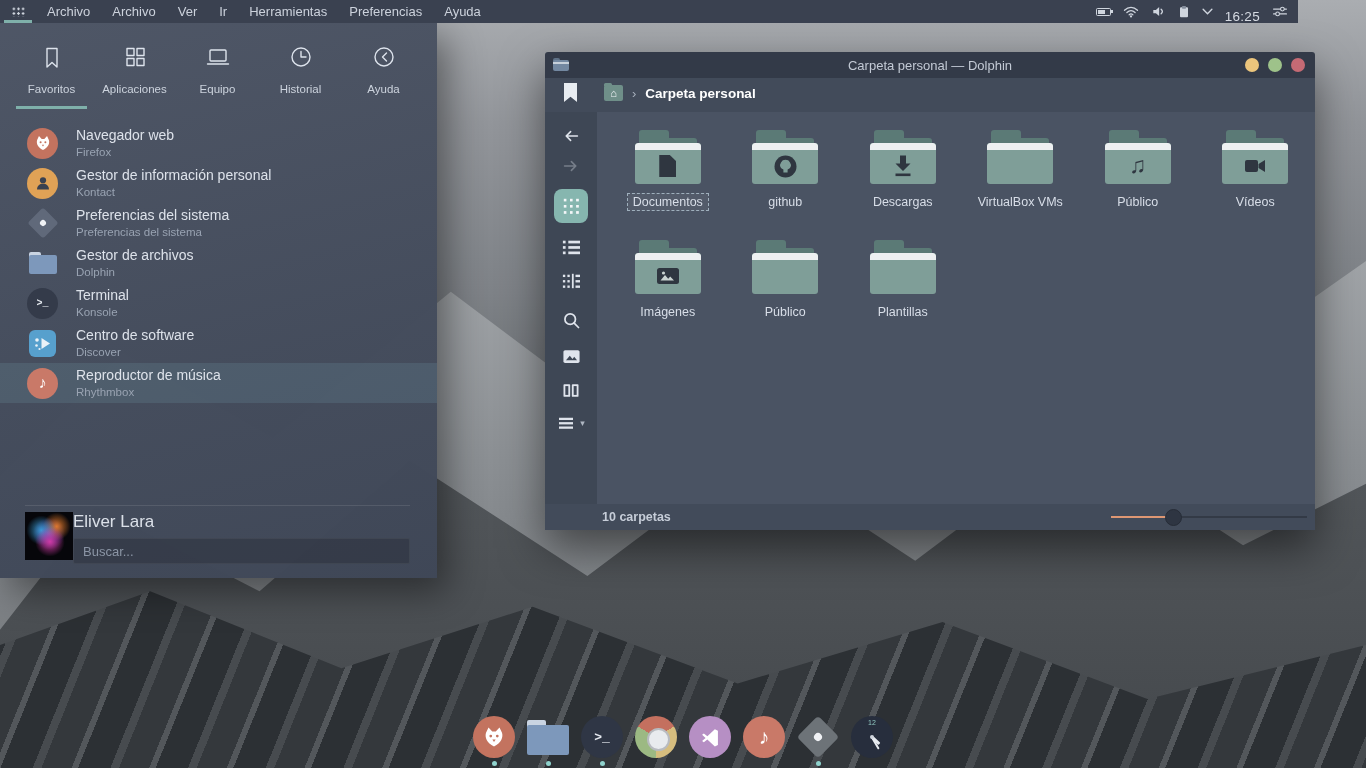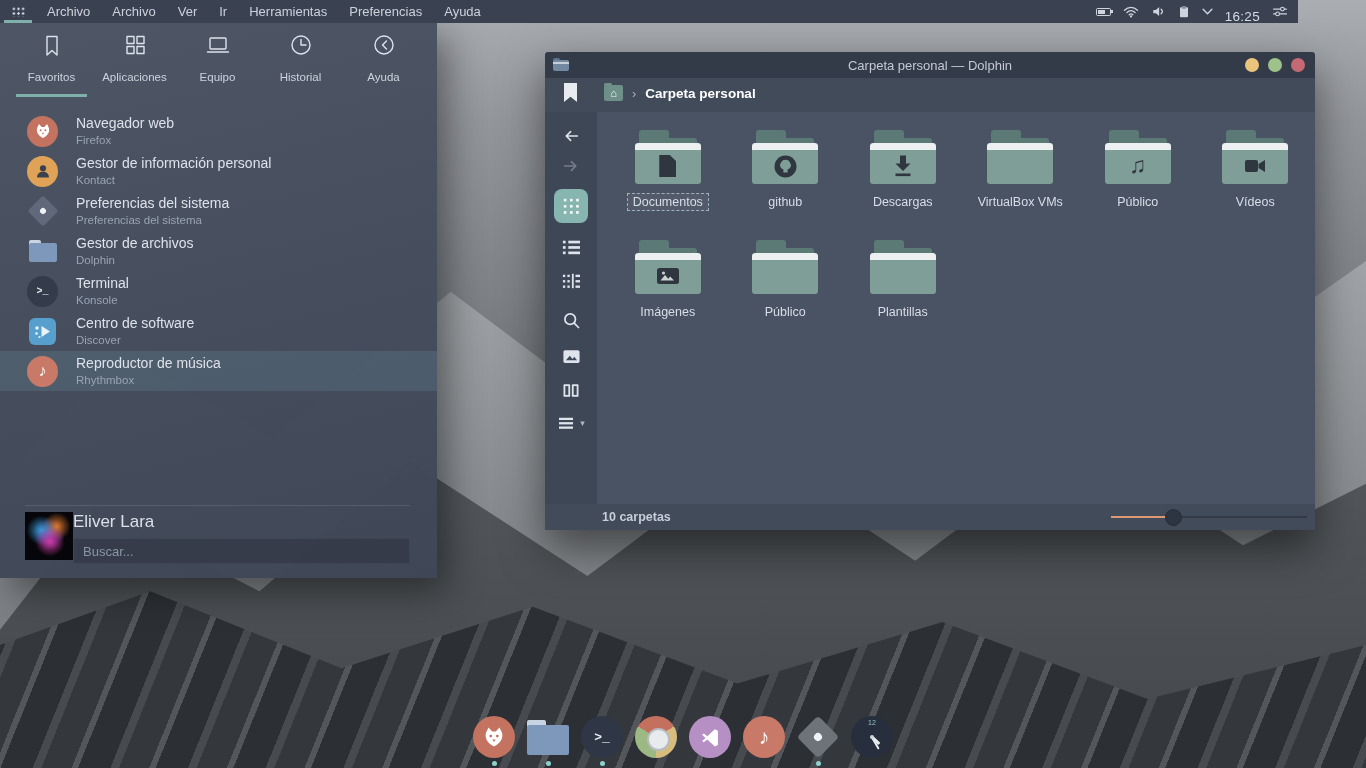--- a/index.html
+++ b/index.html
@@ -31,21 +31,21 @@
   .tb-ic { display:flex; align-items:center; }
   .batt { width:15px; height:8px; border:1px solid #cfd5de; border-radius:1.5px; position:relative; }
   .batt::before { content:''; position:absolute; left:1px; top:1px; bottom:1px; width:7px; background:#cfd5de; }
   .batt::after { content:''; position:absolute; right:-3px; top:1.5px; width:2px; height:3px; background:#cfd5de; }
   .clock-txt { font-size:13.5px; color:#d6dbe3; letter-spacing:.3px;margin-top:10px; }
 
   
   .launcher { position:absolute; left:0; top:23px; width:437px; height:555px;
     background:linear-gradient(165deg,rgba(77,85,101,.985) 0%,rgba(68,76,92,.985) 60%,rgba(63,71,87,.985) 100%);
     box-shadow:10px 14px 34px rgba(0,0,0,.42); z-index:30; }
-  .tabs { display:flex; padding:0 10px 0 10px; }
+  .tabs { display:flex; padding:12px 10px 0 10px; }
   .tab { width:83px; display:flex; flex-direction:column; align-items:center; gap:9px; padding:10px 0 14px 0; position:relative; }
   .tab svg { stroke:#dde3ec; fill:none; stroke-width:1.4; stroke-linecap:round; stroke-linejoin:round; }
   .tab-label { font-size:11.5px; color:#ccd3dd; }
   .tab.active::after { content:''; position:absolute; left:6px; right:6px; bottom:0; height:3px; background:#7fb0aa; }
 
   .apps { margin-top:14px; }
   .app-row { display:flex; align-items:center; gap:18px; padding:5px 0 5px 27px; height:40px; }
   .app-row.selected { background:rgba(136,192,208,.14); }
   .app-ic { width:31px; height:31px; flex:0 0 31px; display:flex; align-items:center; justify-content:center; position:relative; }
   .app-txt { display:flex; flex-direction:column; line-height:1.25; }

